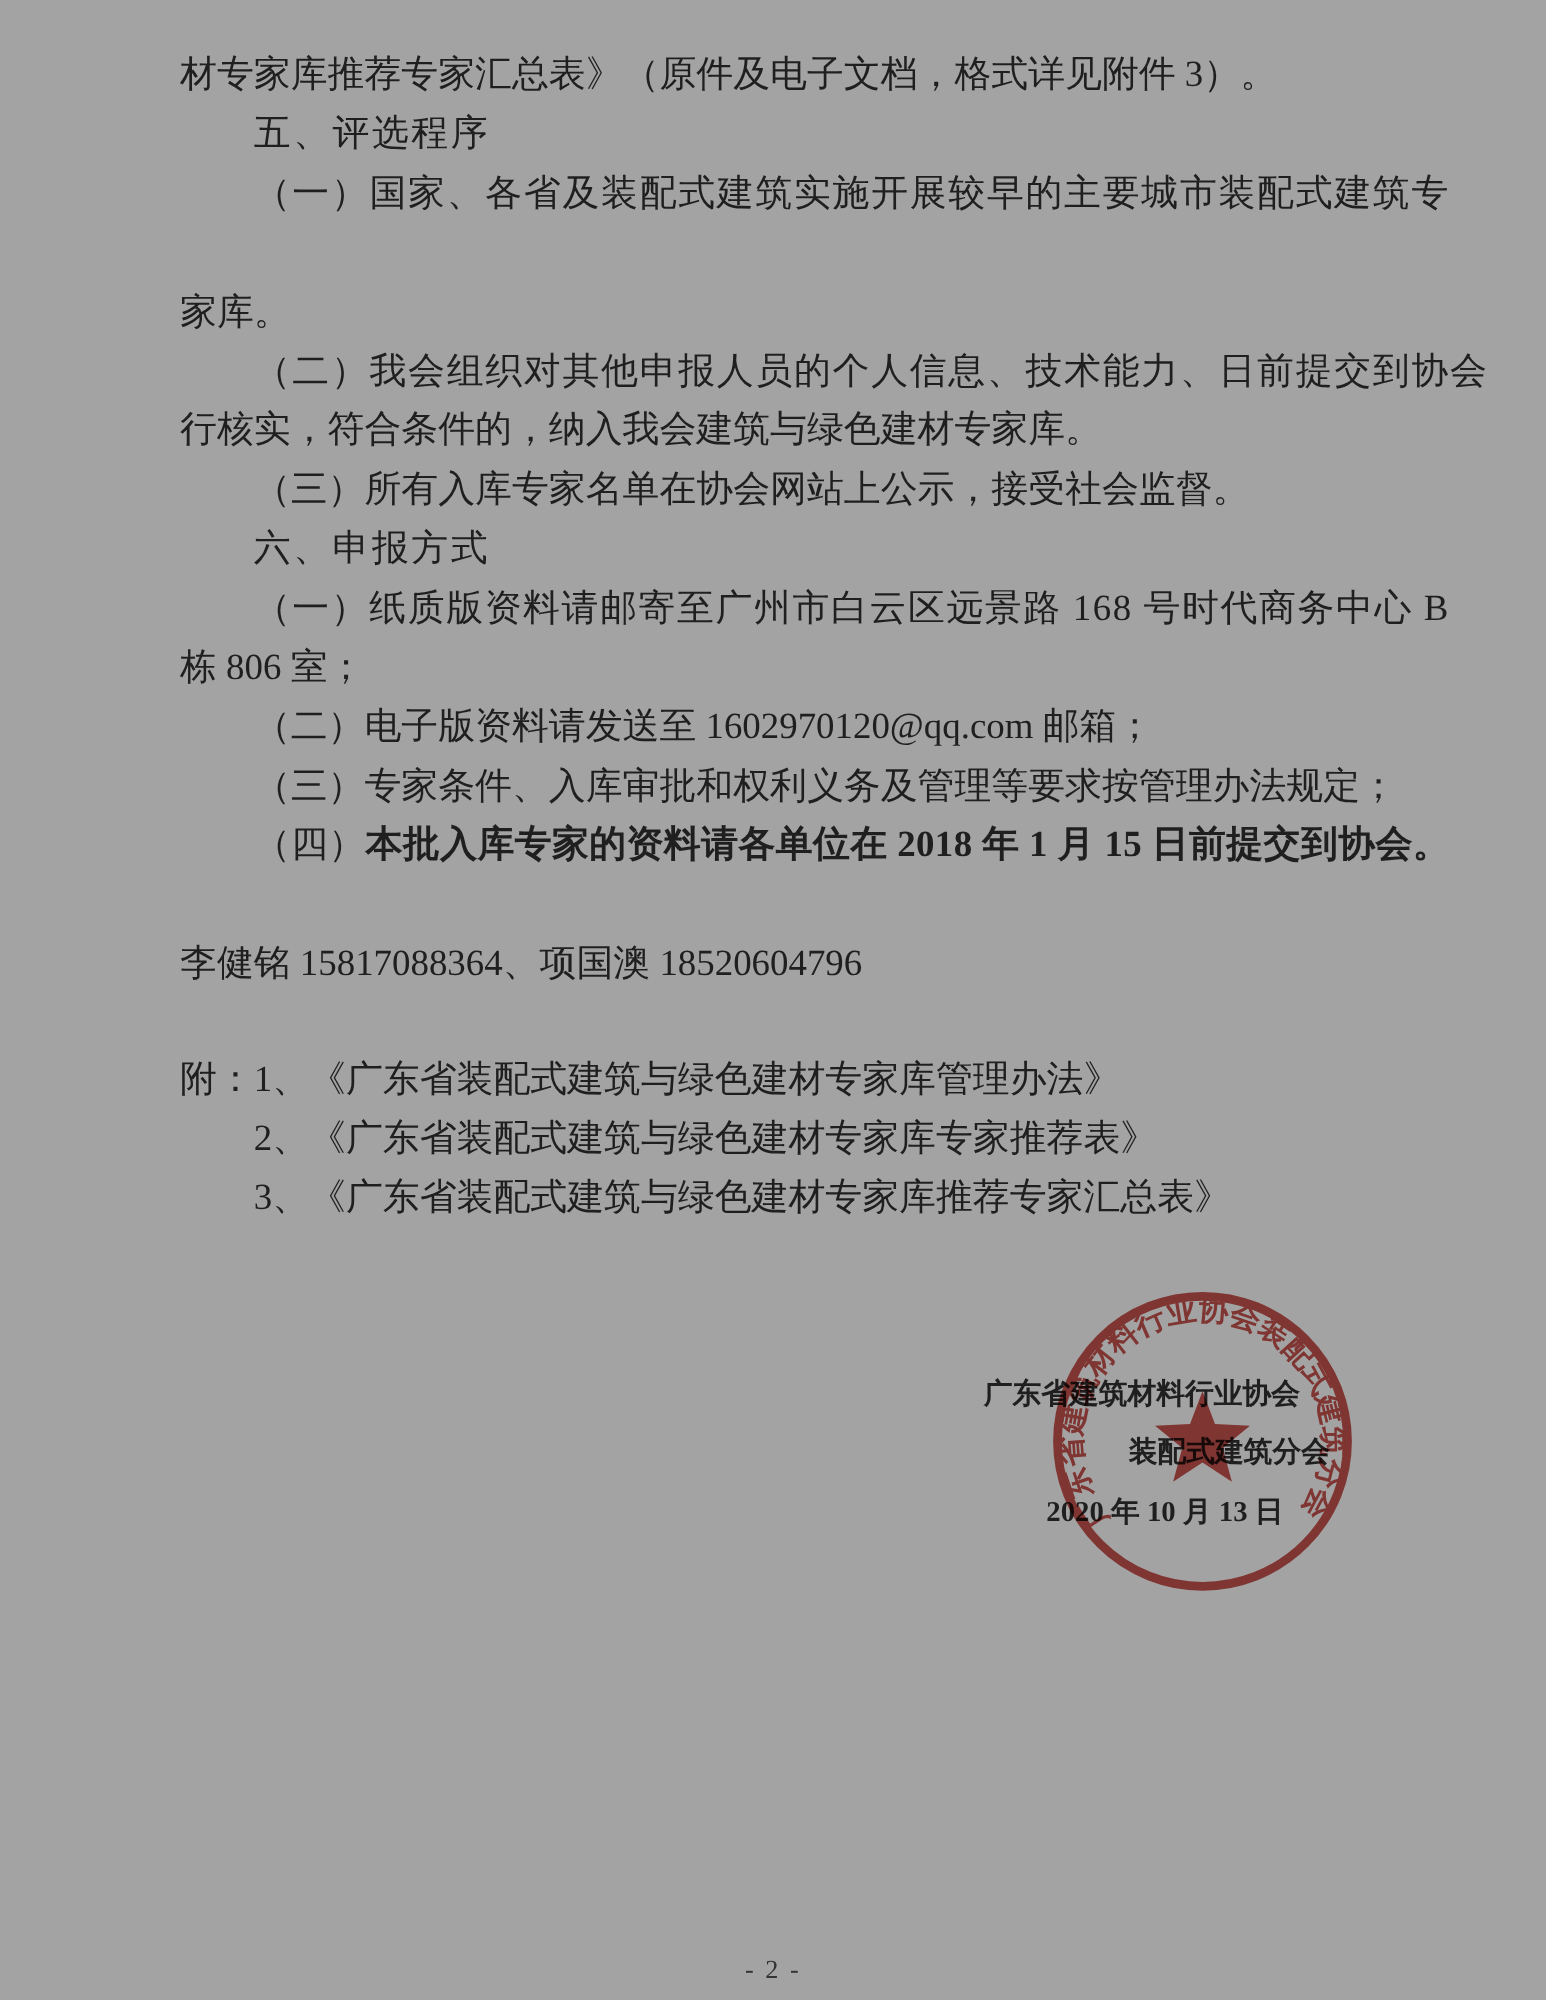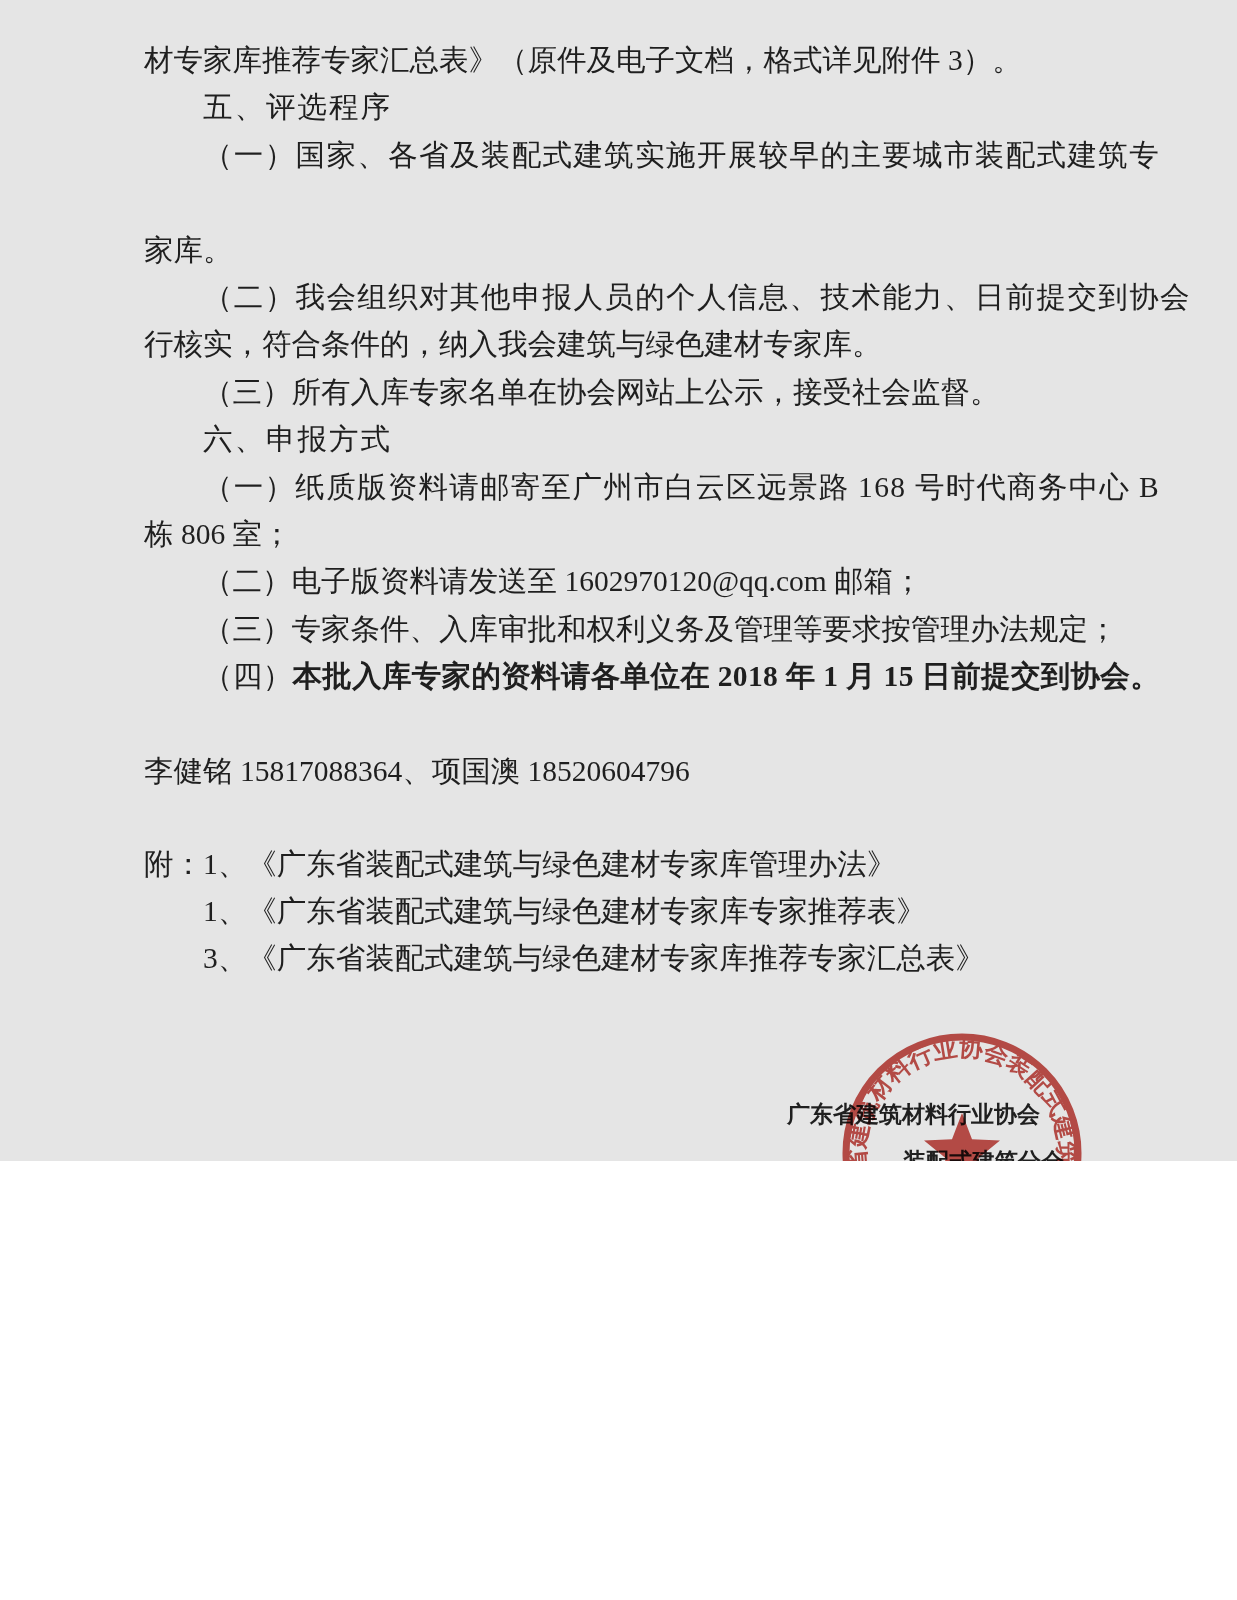--- a/index.html
+++ b/index.html
@@ -1,19 +1,19 @@
 <!DOCTYPE html>
 <html><head>
 <meta charset="utf-8">
 <style>
   html,body{margin:0;padding:0;background:#ffffff;}
   .page{
     position:relative;
-    width:1237px;height:1161px;
-    background:#e5e5e5;
+    width:1237px;height:1600px;
+    background:#a3a3a3;
     overflow:hidden;
     font-family:"Liberation Serif","DejaVu Serif",serif;
     color:#1f1f1f;
   }
   .ln{
     position:absolute;
     left:144px;
     width:957px;
     height:40px;
     line-height:40px;
@@ -61,21 +61,21 @@
   <div class="ln ind fill" style="top:467px"><span class="t" style="letter-spacing: 1.28393px;">（一）纸质版资料请邮寄至广州市白云区远景路 168 号时代商务中心 B</span></div>
   <div class="ln" style="top:514px"><span class="t">栋 806 室；</span></div>
   <div class="ln ind" style="top:561px"><span class="t">（二）电子版资料请发送至 1602970120@qq.com 邮箱；</span></div>
   <div class="ln ind" style="top:609px"><span class="t">（三）专家条件、入库审批和权利义务及管理等要求按管理办法规定；</span></div>
 
   <div class="ln ind fill" style="top:656px"><span class="t" style="letter-spacing: 0.325px;"><span>（四）</span><span class="b">本批入库专家的资料请各单位在 2018 年 1 月 15 日前提交到协会。</span></span></div>
 
   <div class="ln" style="top:751px"><span class="t">李健铭 15817088364、项国澳 18520604796</span></div>
 
   <div class="ln" style="top:844px"><span class="t">附：1、《广东省装配式建筑与绿色建材专家库管理办法》</span></div>
-  <div class="ln ind" style="top:891px"><span class="t">1、《广东省装配式建筑与绿色建材专家库专家推荐表》</span></div>
+  <div class="ln ind" style="top:891px"><span class="t">2、《广东省装配式建筑与绿色建材专家库专家推荐表》</span></div>
   <div class="ln ind" style="top:938px"><span class="t">3、《广东省装配式建筑与绿色建材专家库推荐专家汇总表》</span></div>
 
   <div class="sig" style="left:787px;top:1095px">广东省建筑材料行业协会</div>
   <div class="sig" style="left:903px;top:1142px">装配式建筑分会</div>
   <div class="sig" style="left:837px;top:1190px">2020 年 10 月 13 日</div>
 
   <svg class="seal" viewBox="0 0 250 250">
     <circle cx="125" cy="125" r="116" fill="none" stroke="#bf3a34" stroke-width="7"></circle>
     <polygon fill="#bf3a34" points="125,85 135,111.2 163,112.6 141.2,130.3 148.5,157.4 125,142 101.5,157.4 108.8,130.3 87,112.6 115,111.2"></polygon>
     <defs>

